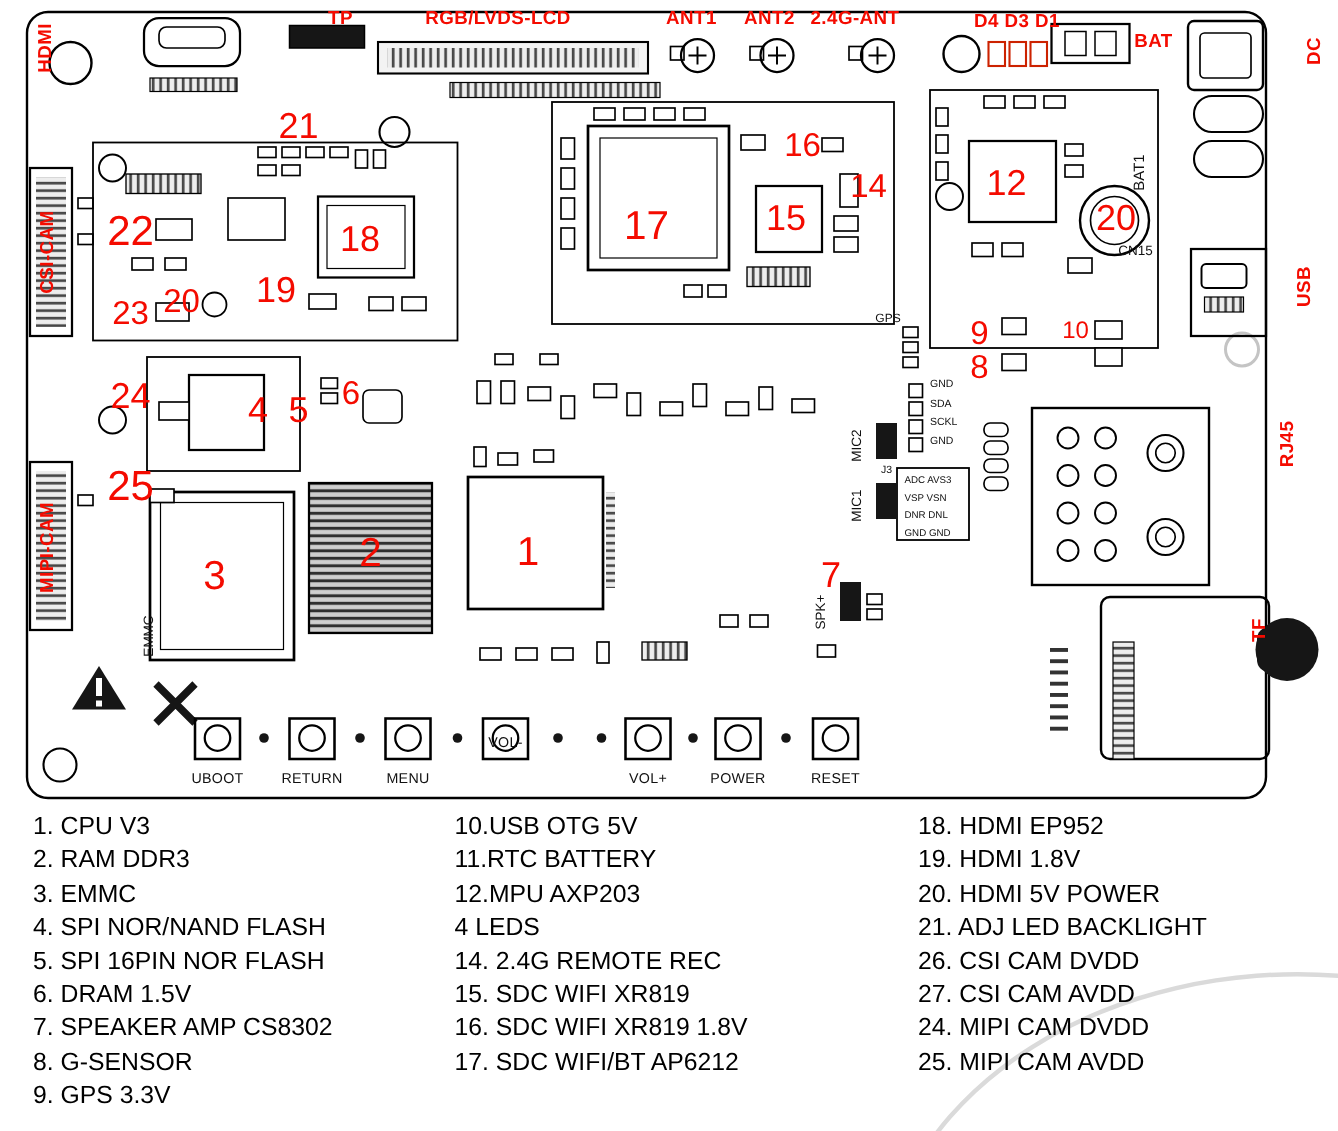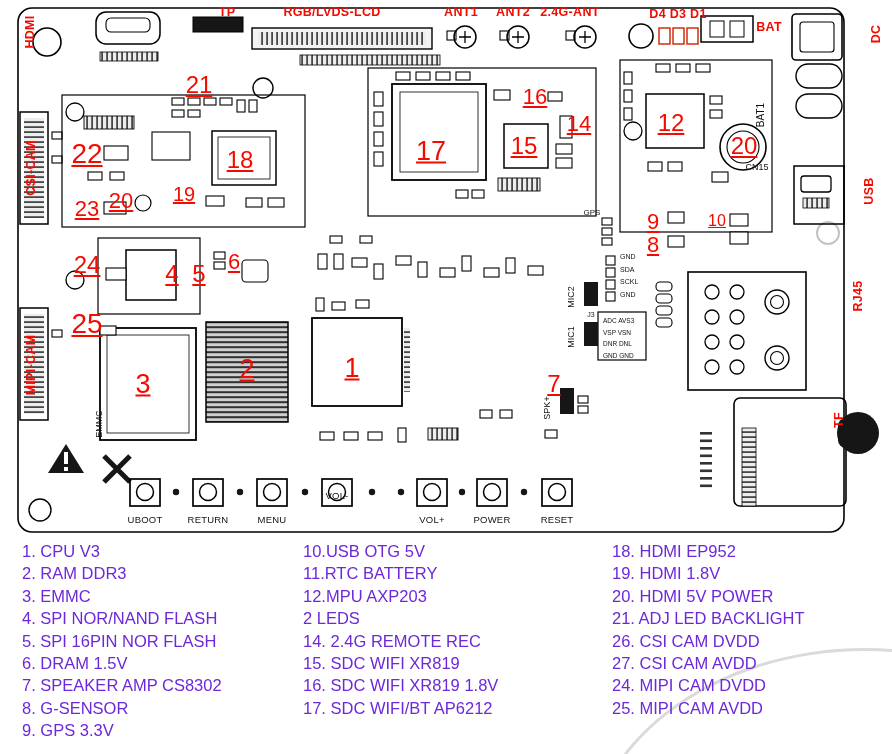--- a/index.html
+++ b/index.html
@@ -3,29 +3,29 @@
 <meta charset="utf-8">
 <style>
   * { margin:0; padding:0; box-sizing:border-box; }
   html,body { background:#fff; }
   body { font-family:"Liberation Sans","DejaVu Sans",sans-serif; }
   .stage { position:relative; width:892px; height:754px; background:#fff; overflow:hidden; }
   .stage > svg { position:absolute; left:0; top:0; }
   .ol { fill:none; stroke:#000; }
   .pc { fill:#fff; stroke:#000; stroke-width:1.1; }
   .pcf { fill:#161616; stroke:none; }
-  .mk { position:absolute; transform:translate(-50%,-50%); color:#f40b00; line-height:1; white-space:nowrap; font-weight:400; z-index:5;text-decoration:underline; }
+  .mk { position:absolute; transform:translate(-50%,-50%); color:#f40b00; line-height:1; white-space:nowrap; font-weight:400; z-index:5; }
   .elbl { position:absolute; transform:translate(-50%,-50%); color:#f40b00; font-size:12.5px; font-weight:700; letter-spacing:.3px; white-space:nowrap; z-index:5; }
   .elbl.vert { transform:translate(-50%,-50%) rotate(-90deg); }
   .blbl { position:absolute; transform:translate(-50%,-50%); color:#111; font-size:9px; white-space:nowrap; z-index:4; }
   .blbl.vert { transform:translate(-50%,-50%) rotate(-90deg); }
   .btn-label { position:absolute; transform:translate(-50%,0); color:#111; font-size:9.5px; letter-spacing:.2px; white-space:nowrap; z-index:4; }
   .pin-lines { position:absolute; color:#111; font-size:7px; line-height:12.5px; z-index:4; }
   .pin-lines.small { font-size:6.5px; line-height:11.5px; }
-  .legend-col { position:absolute; color:#6d28d9; font-size:16.5px; line-height:22.4px; white-space:nowrap; z-index:5; }
+  .legend-col { position:absolute; color:#000000; font-size:16.5px; line-height:22.4px; white-space:nowrap; z-index:5; }
   .watermark { position:absolute; width:560px; height:430px; left:585px; top:648px; border:3px solid #dadada; border-radius:50%; z-index:1; }
 </style>
 </head>
 <body>
 
 <div class="stage">
 
   <div class="watermark"></div>
 
   <svg width="892" height="754" viewBox="0 0 892 754">
@@ -384,21 +384,21 @@
   <span class="mk" style="left:653px;top:245px;font-size:22px">8</span>
   <span class="mk" style="left:653px;top:222px;font-size:22px">9</span>
   <span class="mk" style="left:717px;top:221px;font-size:16px">10</span>
   <span class="mk" style="left:744px;top:146px;font-size:24px">20</span>
   <span class="mk" style="left:671px;top:123px;font-size:24px">12</span>
   <span class="mk" style="left:579px;top:124px;font-size:22px">14</span>
   <span class="mk" style="left:524px;top:146px;font-size:24px">15</span>
   <span class="mk" style="left:535px;top:97px;font-size:22px">16</span>
   <span class="mk" style="left:431px;top:151px;font-size:27px">17</span>
   <span class="mk" style="left:240px;top:160px;font-size:24px">18</span>
-  <span class="mk" style="left:184px;top:194px;font-size:20px">19</span>
+  <span class="mk" style="left:184px;top:194px;font-size:24px">19</span>
   <span class="mk" style="left:121px;top:201px;font-size:22px">20</span>
   <span class="mk" style="left:199px;top:85px;font-size:24px">21</span>
   <span class="mk" style="left:87px;top:154px;font-size:28px">22</span>
   <span class="mk" style="left:87px;top:209px;font-size:22px">23</span>
   <span class="mk" style="left:87px;top:265px;font-size:24px">24</span>
   <span class="mk" style="left:87px;top:324px;font-size:28px">25</span>
 
   <span class="btn-label" style="left:145px;top:514px">UBOOT</span>
   <span class="btn-label" style="left:208px;top:514px">RETURN</span>
   <span class="btn-label" style="left:272px;top:514px">MENU</span>
@@ -415,21 +415,21 @@
     <div>5. SPI 16PIN NOR FLASH</div>
     <div>6. DRAM 1.5V</div>
     <div>7. SPEAKER AMP CS8302</div>
     <div>8. G-SENSOR</div>
     <div>9. GPS 3.3V</div>
   </div>
   <div class="legend-col" style="left:303px;top:540px">
     <div>10.USB OTG 5V</div>
     <div>11.RTC BATTERY</div>
     <div>12.MPU AXP203</div>
-    <div>2 LEDS</div>
+    <div>4 LEDS</div>
     <div>14. 2.4G REMOTE REC</div>
     <div>15. SDC WIFI XR819</div>
     <div>16. SDC WIFI XR819 1.8V</div>
     <div>17. SDC WIFI/BT AP6212</div>
   </div>
   <div class="legend-col" style="left:612px;top:540px">
     <div>18. HDMI EP952</div>
     <div>19. HDMI 1.8V</div>
     <div>20. HDMI 5V POWER</div>
     <div>21. ADJ LED BACKLIGHT</div>

